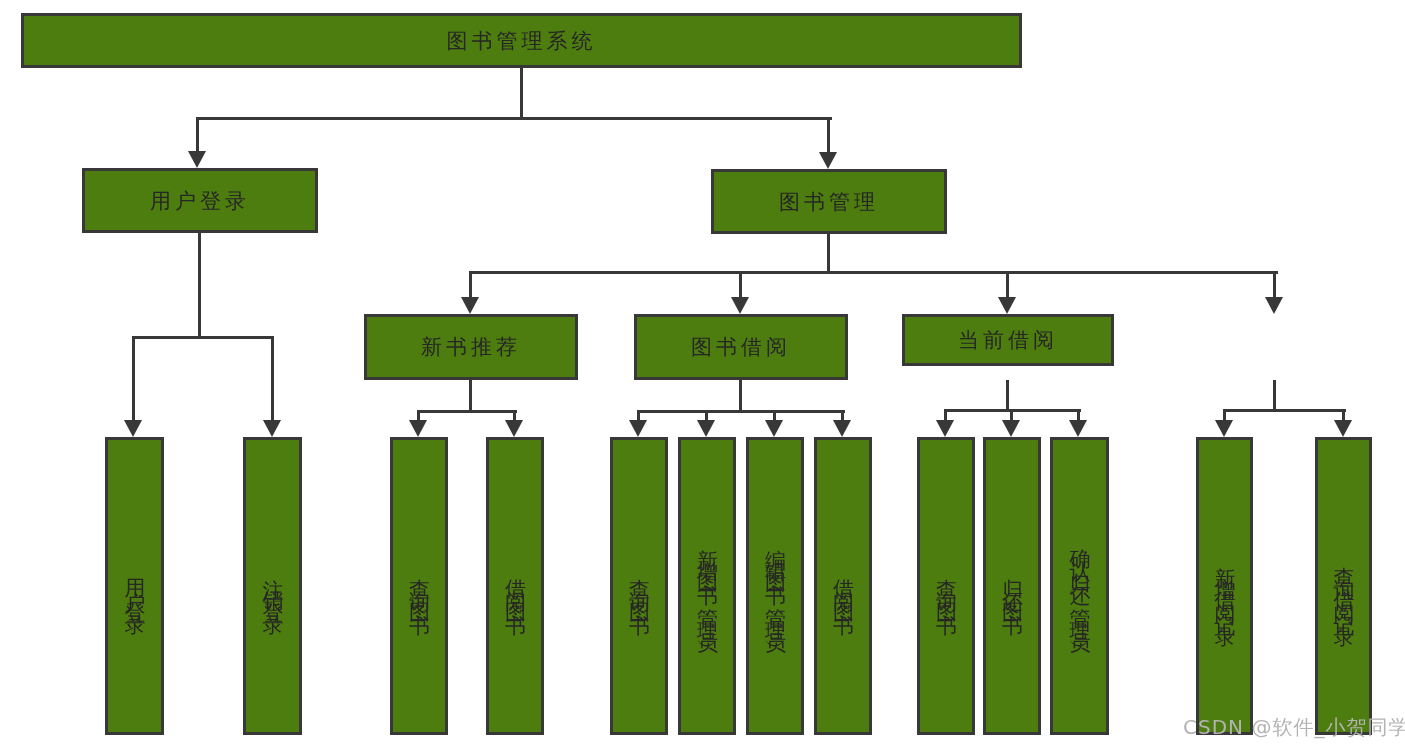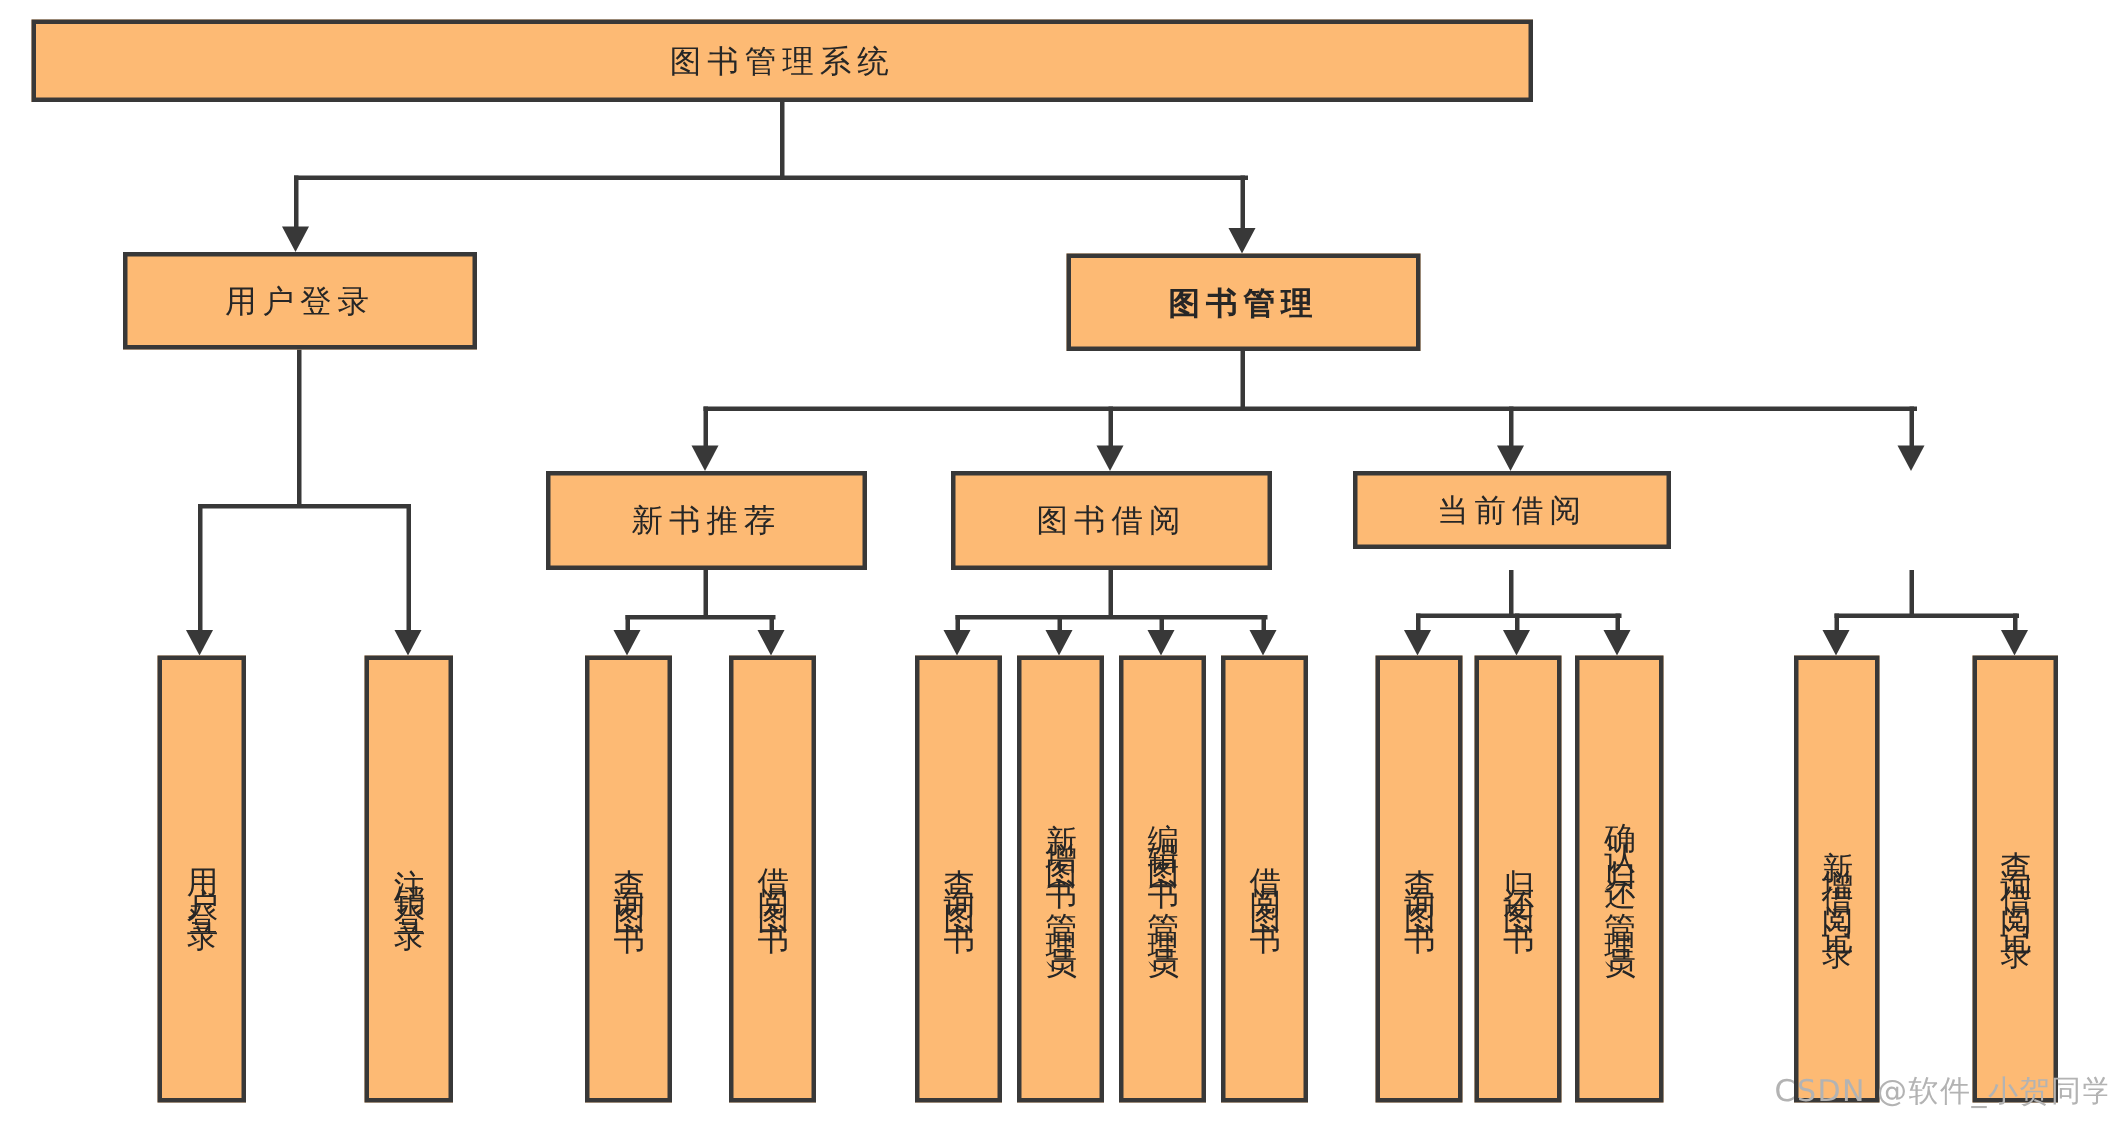--- a/index.html
+++ b/index.html
@@ -6,21 +6,21 @@
   #stage{
     position:relative;
     width:1405px;height:747px;
     background:#ffffff;
     font-family:"DejaVu Sans","Liberation Sans",sans-serif;
     overflow:hidden;
   }
   .box{
     position:absolute;
     border:3px solid #383838;
-    background:#fdba74;
+    background:#4d7c0f;
     box-sizing:border-box;
     display:flex;align-items:center;justify-content:center;
     color:#262626;
     font-size:21px;
     letter-spacing:4px;
     white-space:nowrap;
     z-index:2;
   }
   .vbox{
     writing-mode:vertical-rl;
@@ -57,21 +57,21 @@
   <div class="box" style="left:21px;top:13px;width:1001px;height:55px;">图书管理系统</div>
 
   <div class="vline" style="left:520px;top:68px;height:50px;"></div>
   <div class="hline" style="left:196px;top:117px;width:636px;"></div>
   <div class="vline" style="left:196px;top:117px;height:36px;"></div>
   <div class="arrow" style="left:188px;top:151px;"></div>
   <div class="vline" style="left:827px;top:117px;height:36px;"></div>
   <div class="arrow" style="left:819px;top:152px;"></div>
 
   <div class="box" style="left:82px;top:168px;width:236px;height:65px;">用户登录</div>
-  <div class="box" style="left:711px;top:169px;width:236px;height:65px;font-weight:bold;">图书管理</div>
+  <div class="box" style="left:711px;top:169px;width:236px;height:65px;">图书管理</div>
 
   <div class="vline" style="left:198px;top:233px;height:104px;"></div>
   <div class="hline" style="left:132px;top:336px;width:142px;"></div>
   <div class="vline" style="left:132px;top:336px;height:85px;"></div>
   <div class="arrow" style="left:124px;top:420px;"></div>
   <div class="vline" style="left:271px;top:336px;height:85px;"></div>
   <div class="arrow" style="left:263px;top:420px;"></div>
 
   <div class="vline" style="left:827px;top:234px;height:38px;"></div>
   <div class="hline" style="left:469px;top:271px;width:809px;"></div>

